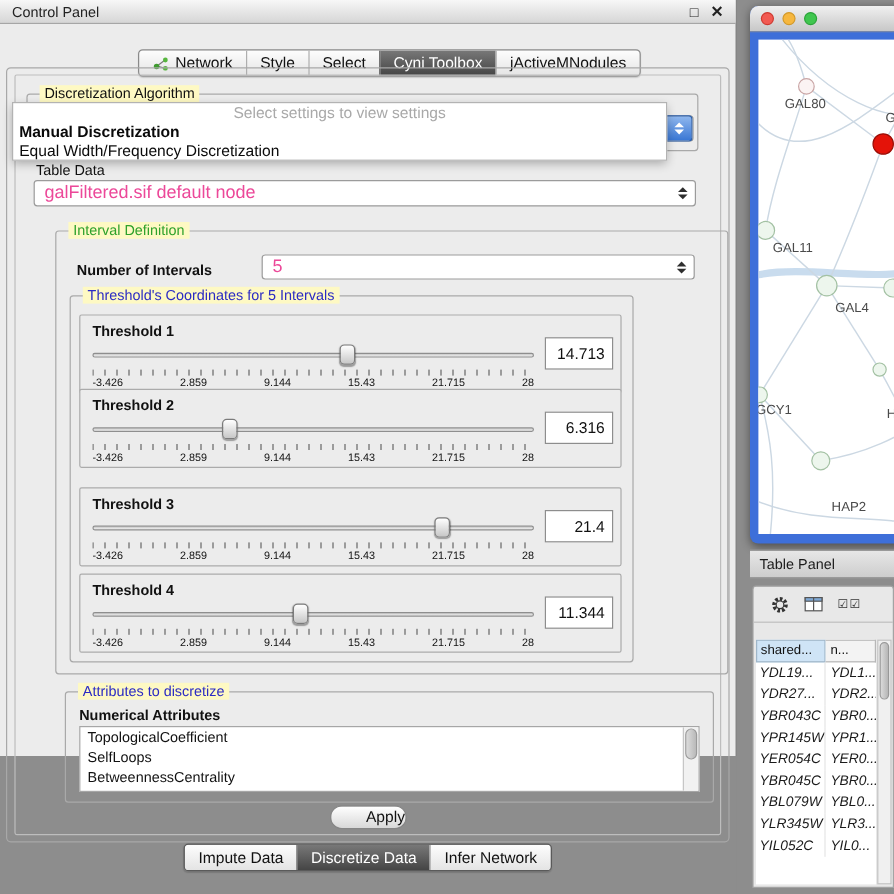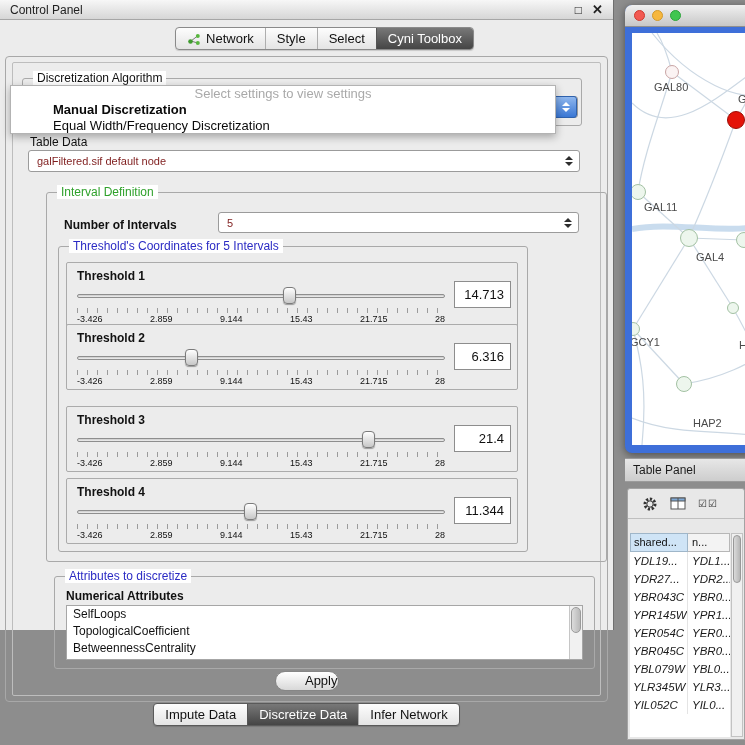--- a/index.html
+++ b/index.html
@@ -10,60 +10,60 @@
   
   .control-panel { position:absolute; left:0; top:0; width:614px; height:630px; background:#ececec; border-right:1px solid #6f6f6f; }
   .titlebar { position:absolute; left:0; top:0; width:100%; height:20px;
     background:linear-gradient(#f7f7f7,#d6d6d6); border-bottom:1px solid #a6a6a6;
     display:flex; align-items:center; padding:0 10px; font-size:12px; color:#222; }
   .tb-spacer { flex:1; }
   .tb-btn { font-size:12px; color:#222; margin-left:10px; cursor:default; }
   .tb-btn.close { font-weight:bold; font-size:13px; }
 
   .tabbar { position:absolute; left:0; right:0; display:flex; justify-content:center; }
-  .tabbar.top { top:27px;padding-left:36px; }
+  .tabbar.top { top:41px;padding-left:36px; }
   .tabbar.bottom { top:703px; }
   .seg-group { display:flex; border:1px solid #8a8a8a; border-radius:4px; overflow:hidden;
     background:linear-gradient(#fdfdfd,#e4e4e4); box-shadow:0 1px 1px rgba(0,0,0,.15); }
   .seg { display:flex; align-items:center; gap:5px; padding:3px 11px; font-size:13px; color:#111;
     border-left:1px solid #aeaeae; cursor:default; white-space:nowrap; }
   .seg:first-child { border-left:none; }
   .seg.selected { background:linear-gradient(#787878,#454545); color:#fff; border-left-color:#555; }
   .tabbar.bottom .seg-group { border-color:#5a5a5a; }
 
   .frame-outer { position:absolute; left:5px; top:56px; width:603px; height:646px;
     border:1px solid #a8a8a8; border-radius:4px; pointer-events:none; }
   .frame-inner { position:absolute; left:12px; top:62px; width:589px; height:634px;
     border:1px solid #bdbdbd; border-radius:2px; pointer-events:none; }
 
   .group { position:absolute; border:1px solid #a9a9a9; border-radius:3px; }
-  .legend { position:absolute; top:-8px; left:10px; background:#ffffff; padding:0 4px; font-size:12px; color:#111; white-space:nowrap; }
+  .legend { position:absolute; top:-8px; left:10px; background:#fef9c3; padding:0 4px; font-size:12px; color:#111; white-space:nowrap; }
   .legend.green { color:#2fa12b; }
   .legend.blue { color:#2b2bc4; }
 
   .algo-group { left:22px; top:78px; width:560px; height:48px; }
 
   .combo { position:absolute; background:#fff; border:1px solid #9b9b9b; border-radius:3px; }
-  .combo-value { position:absolute; left:8px; top:0; line-height:20px; font-size:11px; color:#7f1d1d; white-space:nowrap; }
+  .combo-value { position:absolute; left:8px; top:0; line-height:20px; font-size:15px; color:#ec4899; white-space:nowrap; }
   .stepper { position:absolute; right:4px; top:0; bottom:0; width:12px; display:flex; flex-direction:column; justify-content:center; align-items:center; gap:2px; }
   .tri { width:0; height:0; border-left:4px solid transparent; border-right:4px solid transparent; }
   .tri.up { border-bottom:4px solid #2e2e2e; }
   .tri.down { border-top:4px solid #2e2e2e; }
   .combo-cap-blue { position:absolute; right:0; top:-1px; bottom:-1px; width:22px;
     background:linear-gradient(#8fb7ee,#3a77d4); border:1px solid #2f62ad; border-radius:0 3px 3px 0;
     display:flex; flex-direction:column; justify-content:center; align-items:center; gap:2px; }
   .combo-cap-blue .tri.up { border-bottom-color:#fff; }
   .combo-cap-blue .tri.down { border-top-color:#fff; }
 
   .algo-combo { left:30px; top:96px; width:548px; height:22px; }
 
   .popup { position:absolute; left:10px; top:85px; width:546px; height:49px; background:#fff;
     border:1px solid #b3b3b3; box-shadow:0 3px 8px rgba(0,0,0,.3); z-index:60; }
   .popup-hint { height:16px; line-height:16px; text-align:center; font-size:13px; color:#a9a9a9; }
-  .popup-item { height:16px; line-height:16px; padding:0 5px; font-size:13px; color:#0a0a0a;margin-left:37px; }
+  .popup-item { height:16px; line-height:16px; padding:0 5px; font-size:13px; color:#0a0a0a; }
   .popup-item.bold { font-weight:bold; }
 
   .label { position:absolute; font-size:12px; color:#111; }
   .label.bold { font-weight:bold; }
   .tabledata-label { left:30px; top:135px; }
   .tabledata-combo { left:28px; top:150px; width:552px; height:22px; }
 
   .interval-group { left:46px; top:192px; width:561px; height:370px; }
   .num-label { left:64px; top:218px; }
   .num-combo { left:218px; top:212px; width:361px; height:21px; }
@@ -161,20 +161,23 @@
         </div>
         <div class="seg">
           <span>Style</span>
         </div>
         <div class="seg">
           <span>Select</span>
         </div>
         <div class="seg selected">
           <span>Cyni Toolbox</span>
         </div>
+        <div class="seg">
+          <span>jActiveMNodules</span>
+        </div>
       </div>
     </nav>
 
     <div class="frame-outer"></div>
     <div class="frame-inner"></div>
 
     <div class="group algo-group">
       <span class="legend">Discretization Algorithm</span>
     </div>
     <div class="combo algo-combo">
@@ -284,22 +287,22 @@
         </div>
       </div>
       <div class="value-box">11.344</div>
     </div>
 
     <div class="group attr-group">
       <span class="legend blue">Attributes to discretize</span>
     </div>
     <div class="label bold attr-heading">Numerical Attributes</div>
     <div class="attr-list">
+      <div class="attr-item">TopologicalCoefficient</div>
       <div class="attr-item">SelfLoops</div>
-      <div class="attr-item">TopologicalCoefficient</div>
       <div class="attr-item">BetweennessCentrality</div>
       <div class="attr-scrollbar">
         <div class="attr-scroll-thumb"></div>
       </div>
     </div>
 
     <div class="apply-btn">Apply</div>
 
     <nav class="tabbar bottom">
       <div class="seg-group">

